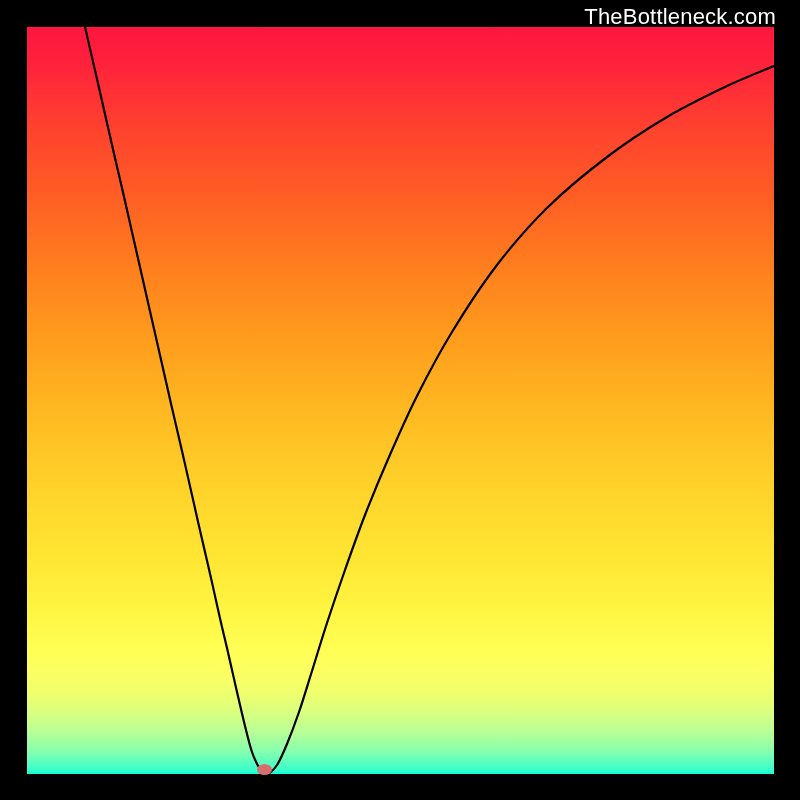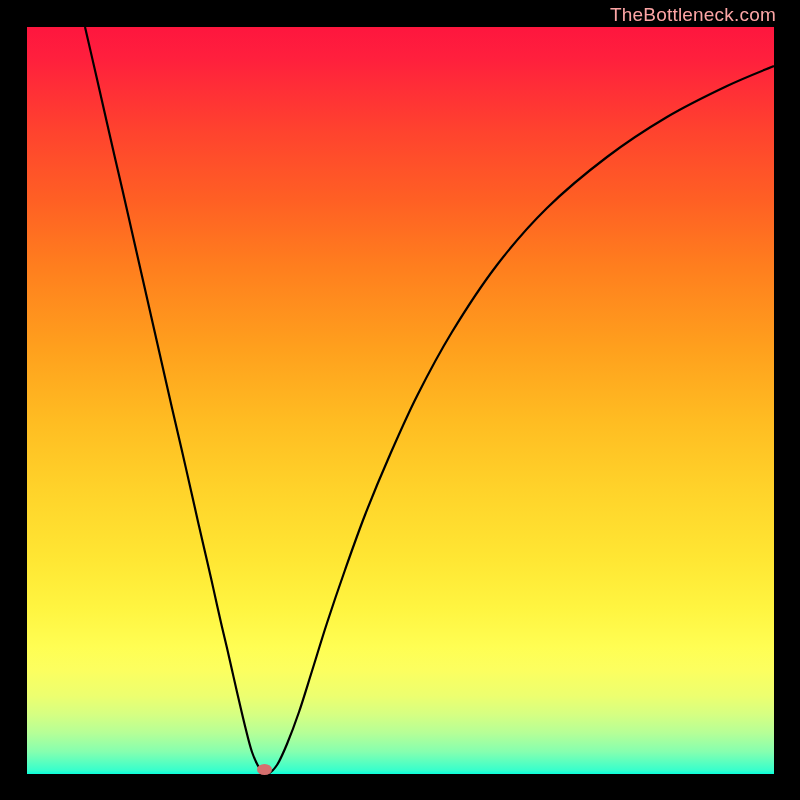--- a/index.html
+++ b/index.html
@@ -8,22 +8,22 @@
   height: 800px;
   background: #000;
   position: relative;
   font-family: Arial, Helvetica, sans-serif;
   overflow: hidden;
 }
 .watermark {
   position: absolute;
   top: 4px;
   right: 24px;
-  color: #fca5a5;
-  font-size: 19px;
+  color: #ffffff;
+  font-size: 22px;
   letter-spacing: 0.2px;
   z-index: 5;
 }
 .frame {
   position: absolute;
   left: 27px;
   top: 27px;
   width: 747px;
   height: 747px;
   background: #000;

